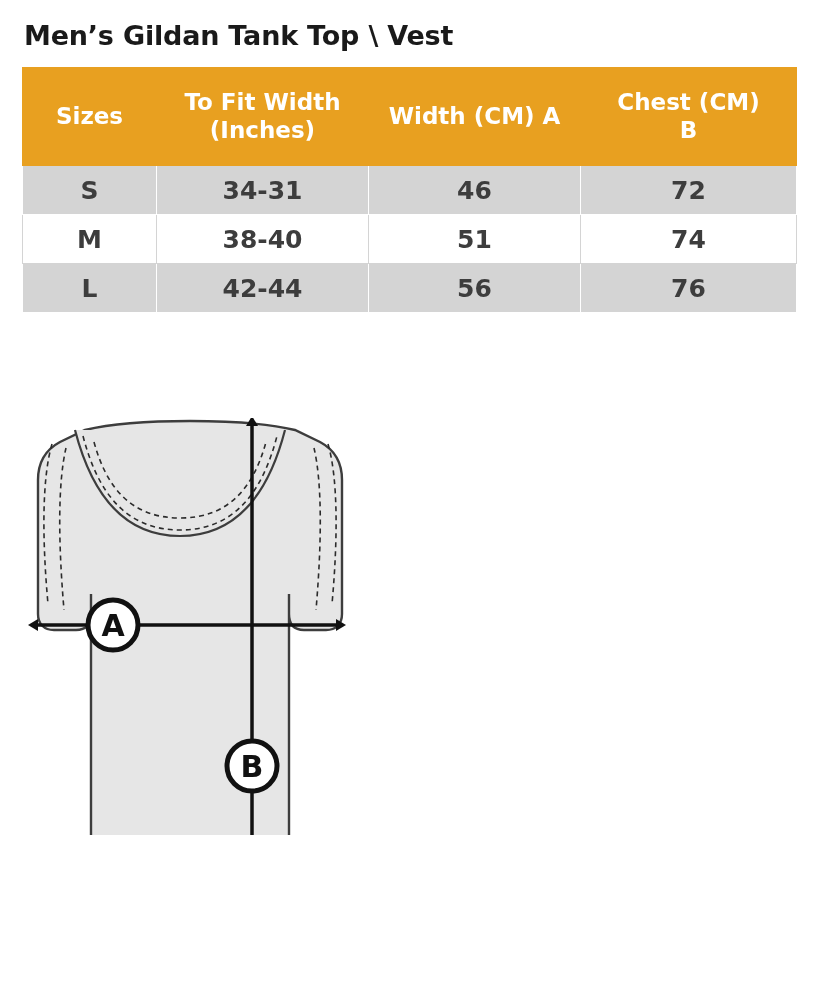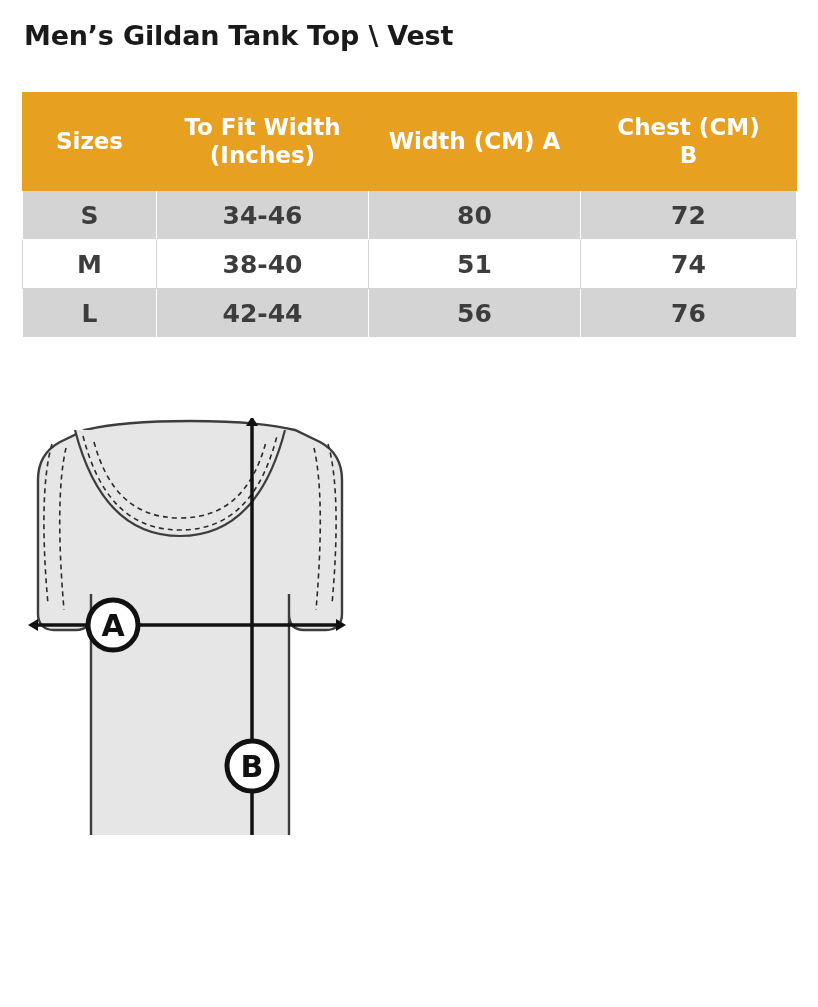--- a/index.html
+++ b/index.html
@@ -26,21 +26,20 @@
     letter-spacing: -0.2px;
     white-space: nowrap;
   }
   table.size-table {
     position: absolute;
     left: 22px;
     top: 67px;
     width: 774px;
     border-collapse: collapse;
     table-layout: fixed;
-    margin-top: 25px;
   }
   table.size-table th {
     background: #e8a020;
     color: #ffffff;
     font-size: 23px;
     font-weight: 700;
     text-align: center;
     padding: 10px 4px;
     height: 98px;
     border: 1px solid #e8a020;
@@ -101,22 +100,22 @@
         </th>
         <th>
           <span>Chest  (CM)</span><br>
           <span>B</span>
         </th>
       </tr>
     </thead>
     <tbody>
       <tr class="odd">
         <td>S</td>
-        <td>34-46</td>
-        <td>80</td>
+        <td>34-31</td>
+        <td>46</td>
         <td>72</td>
       </tr>
       <tr class="even">
         <td>M</td>
         <td>38-40</td>
         <td>51</td>
         <td>74</td>
       </tr>
       <tr class="odd">
         <td>L</td>

